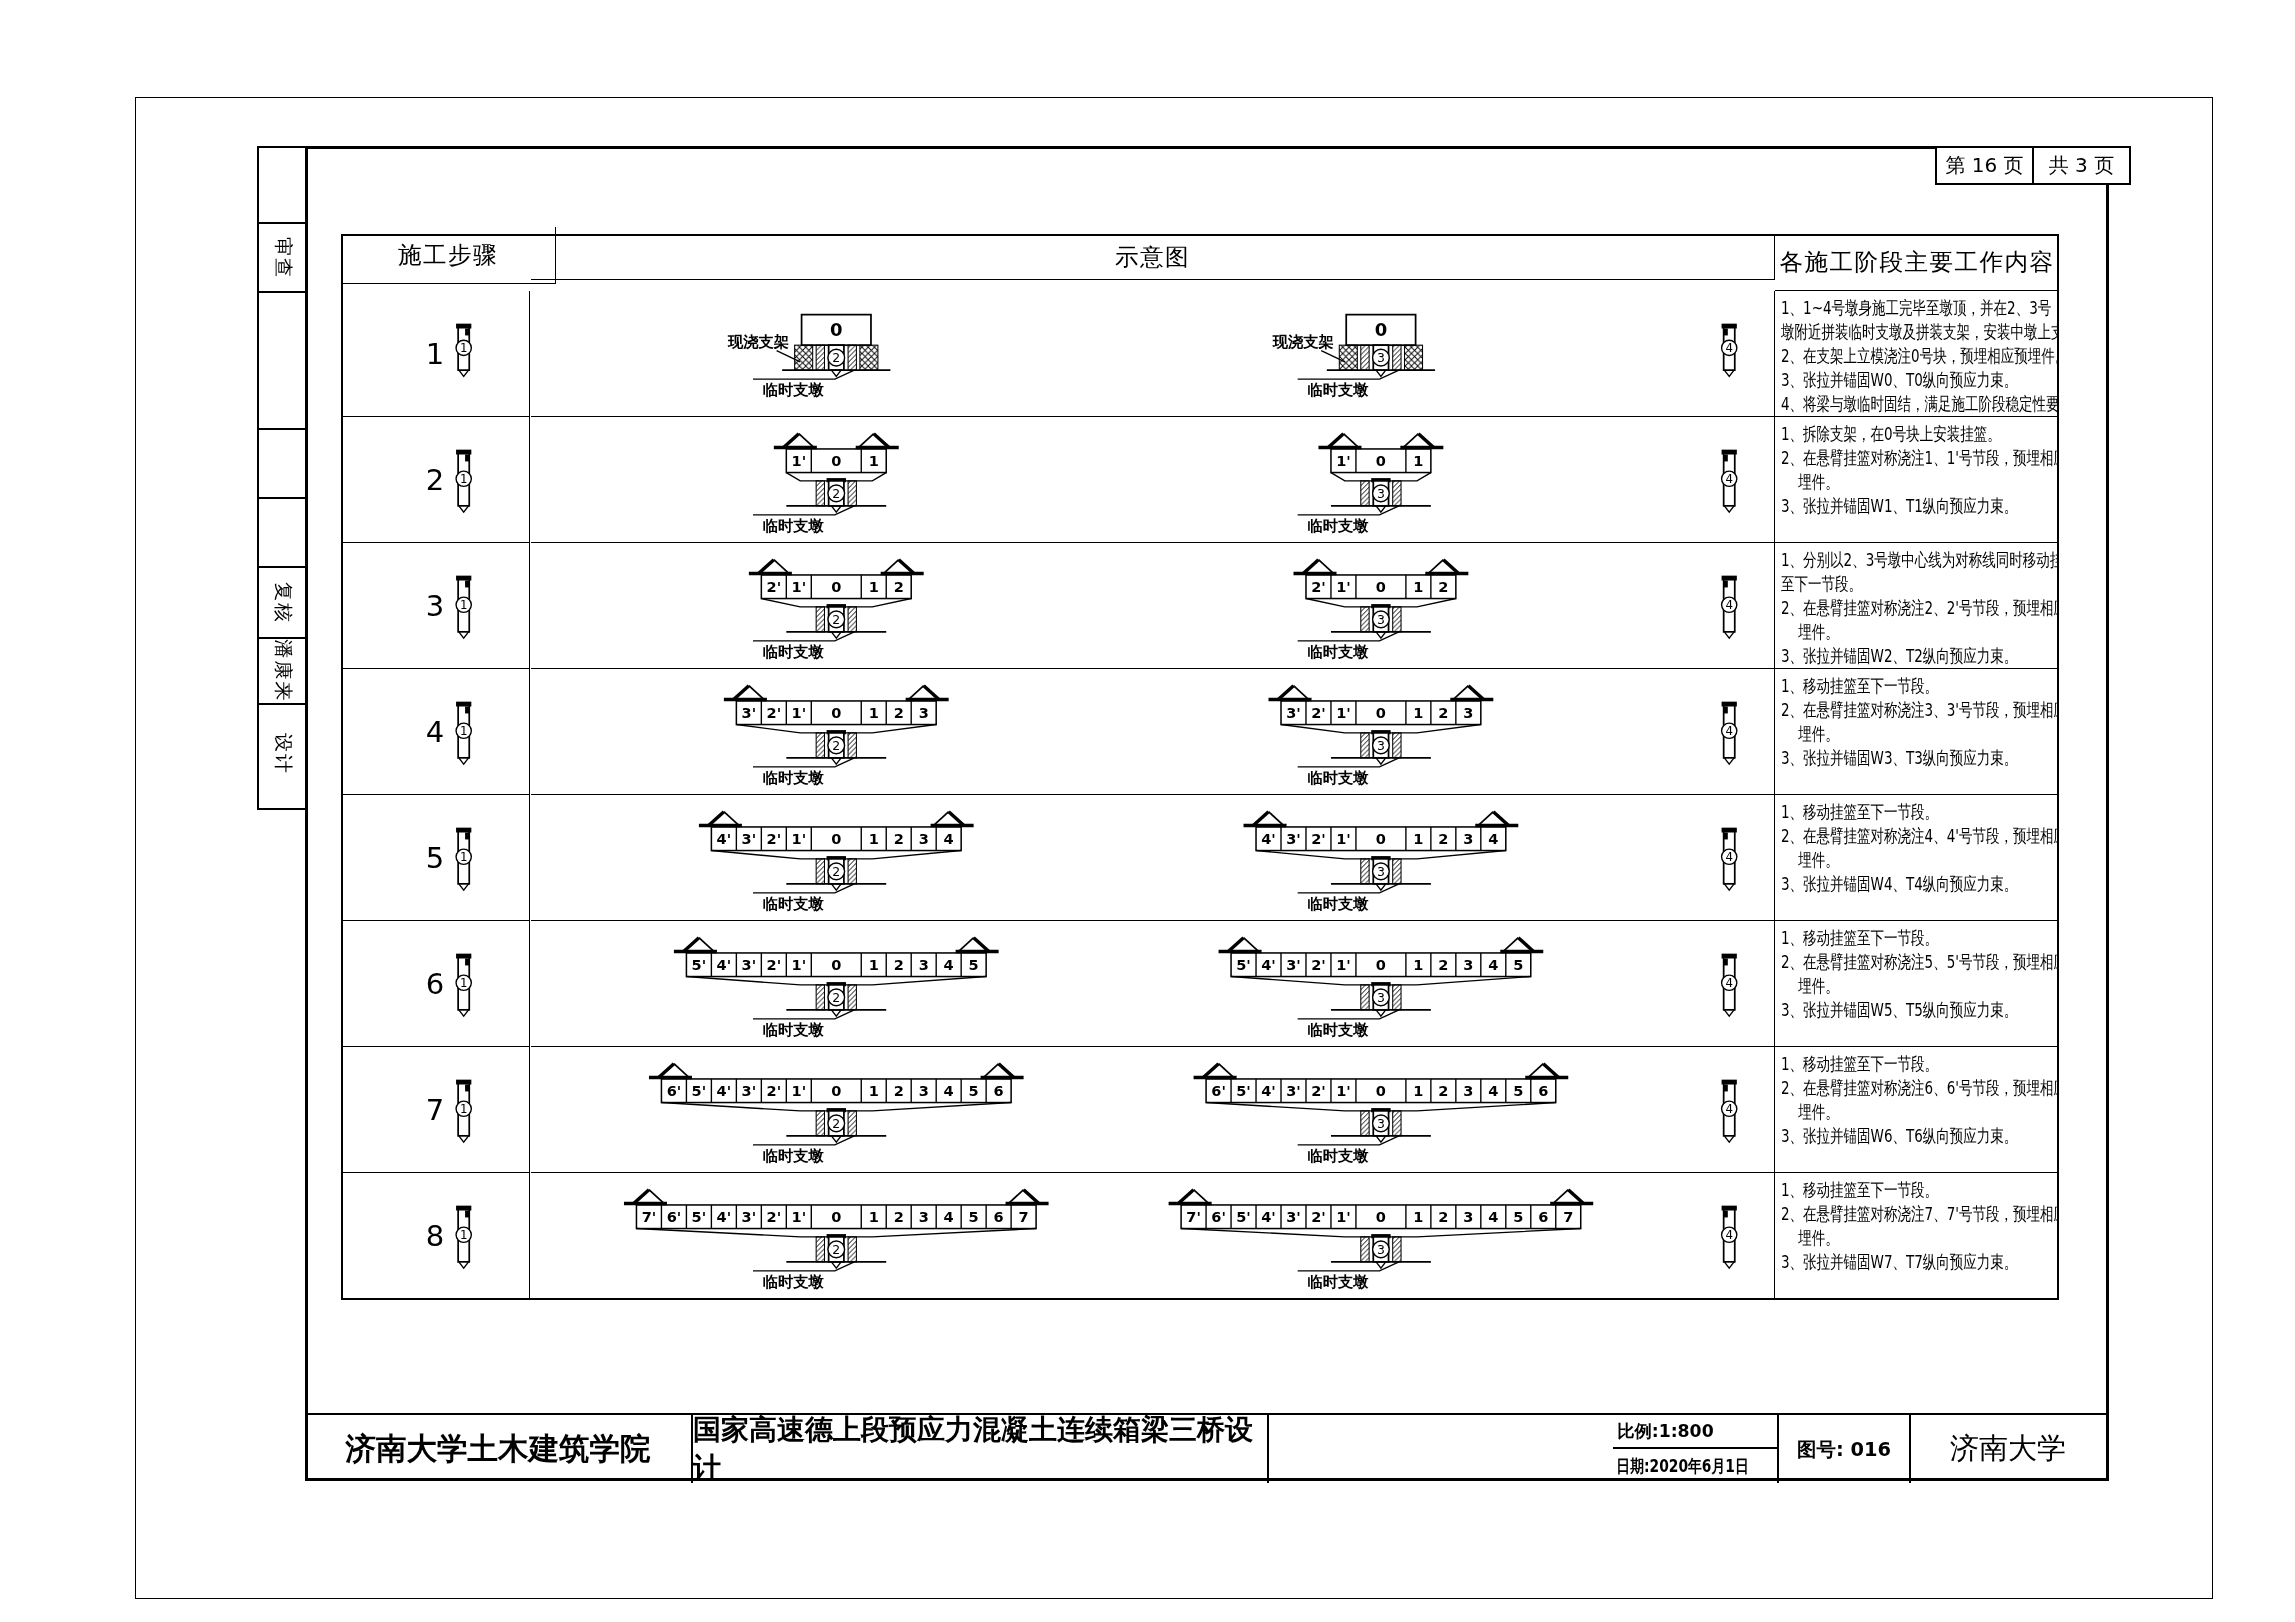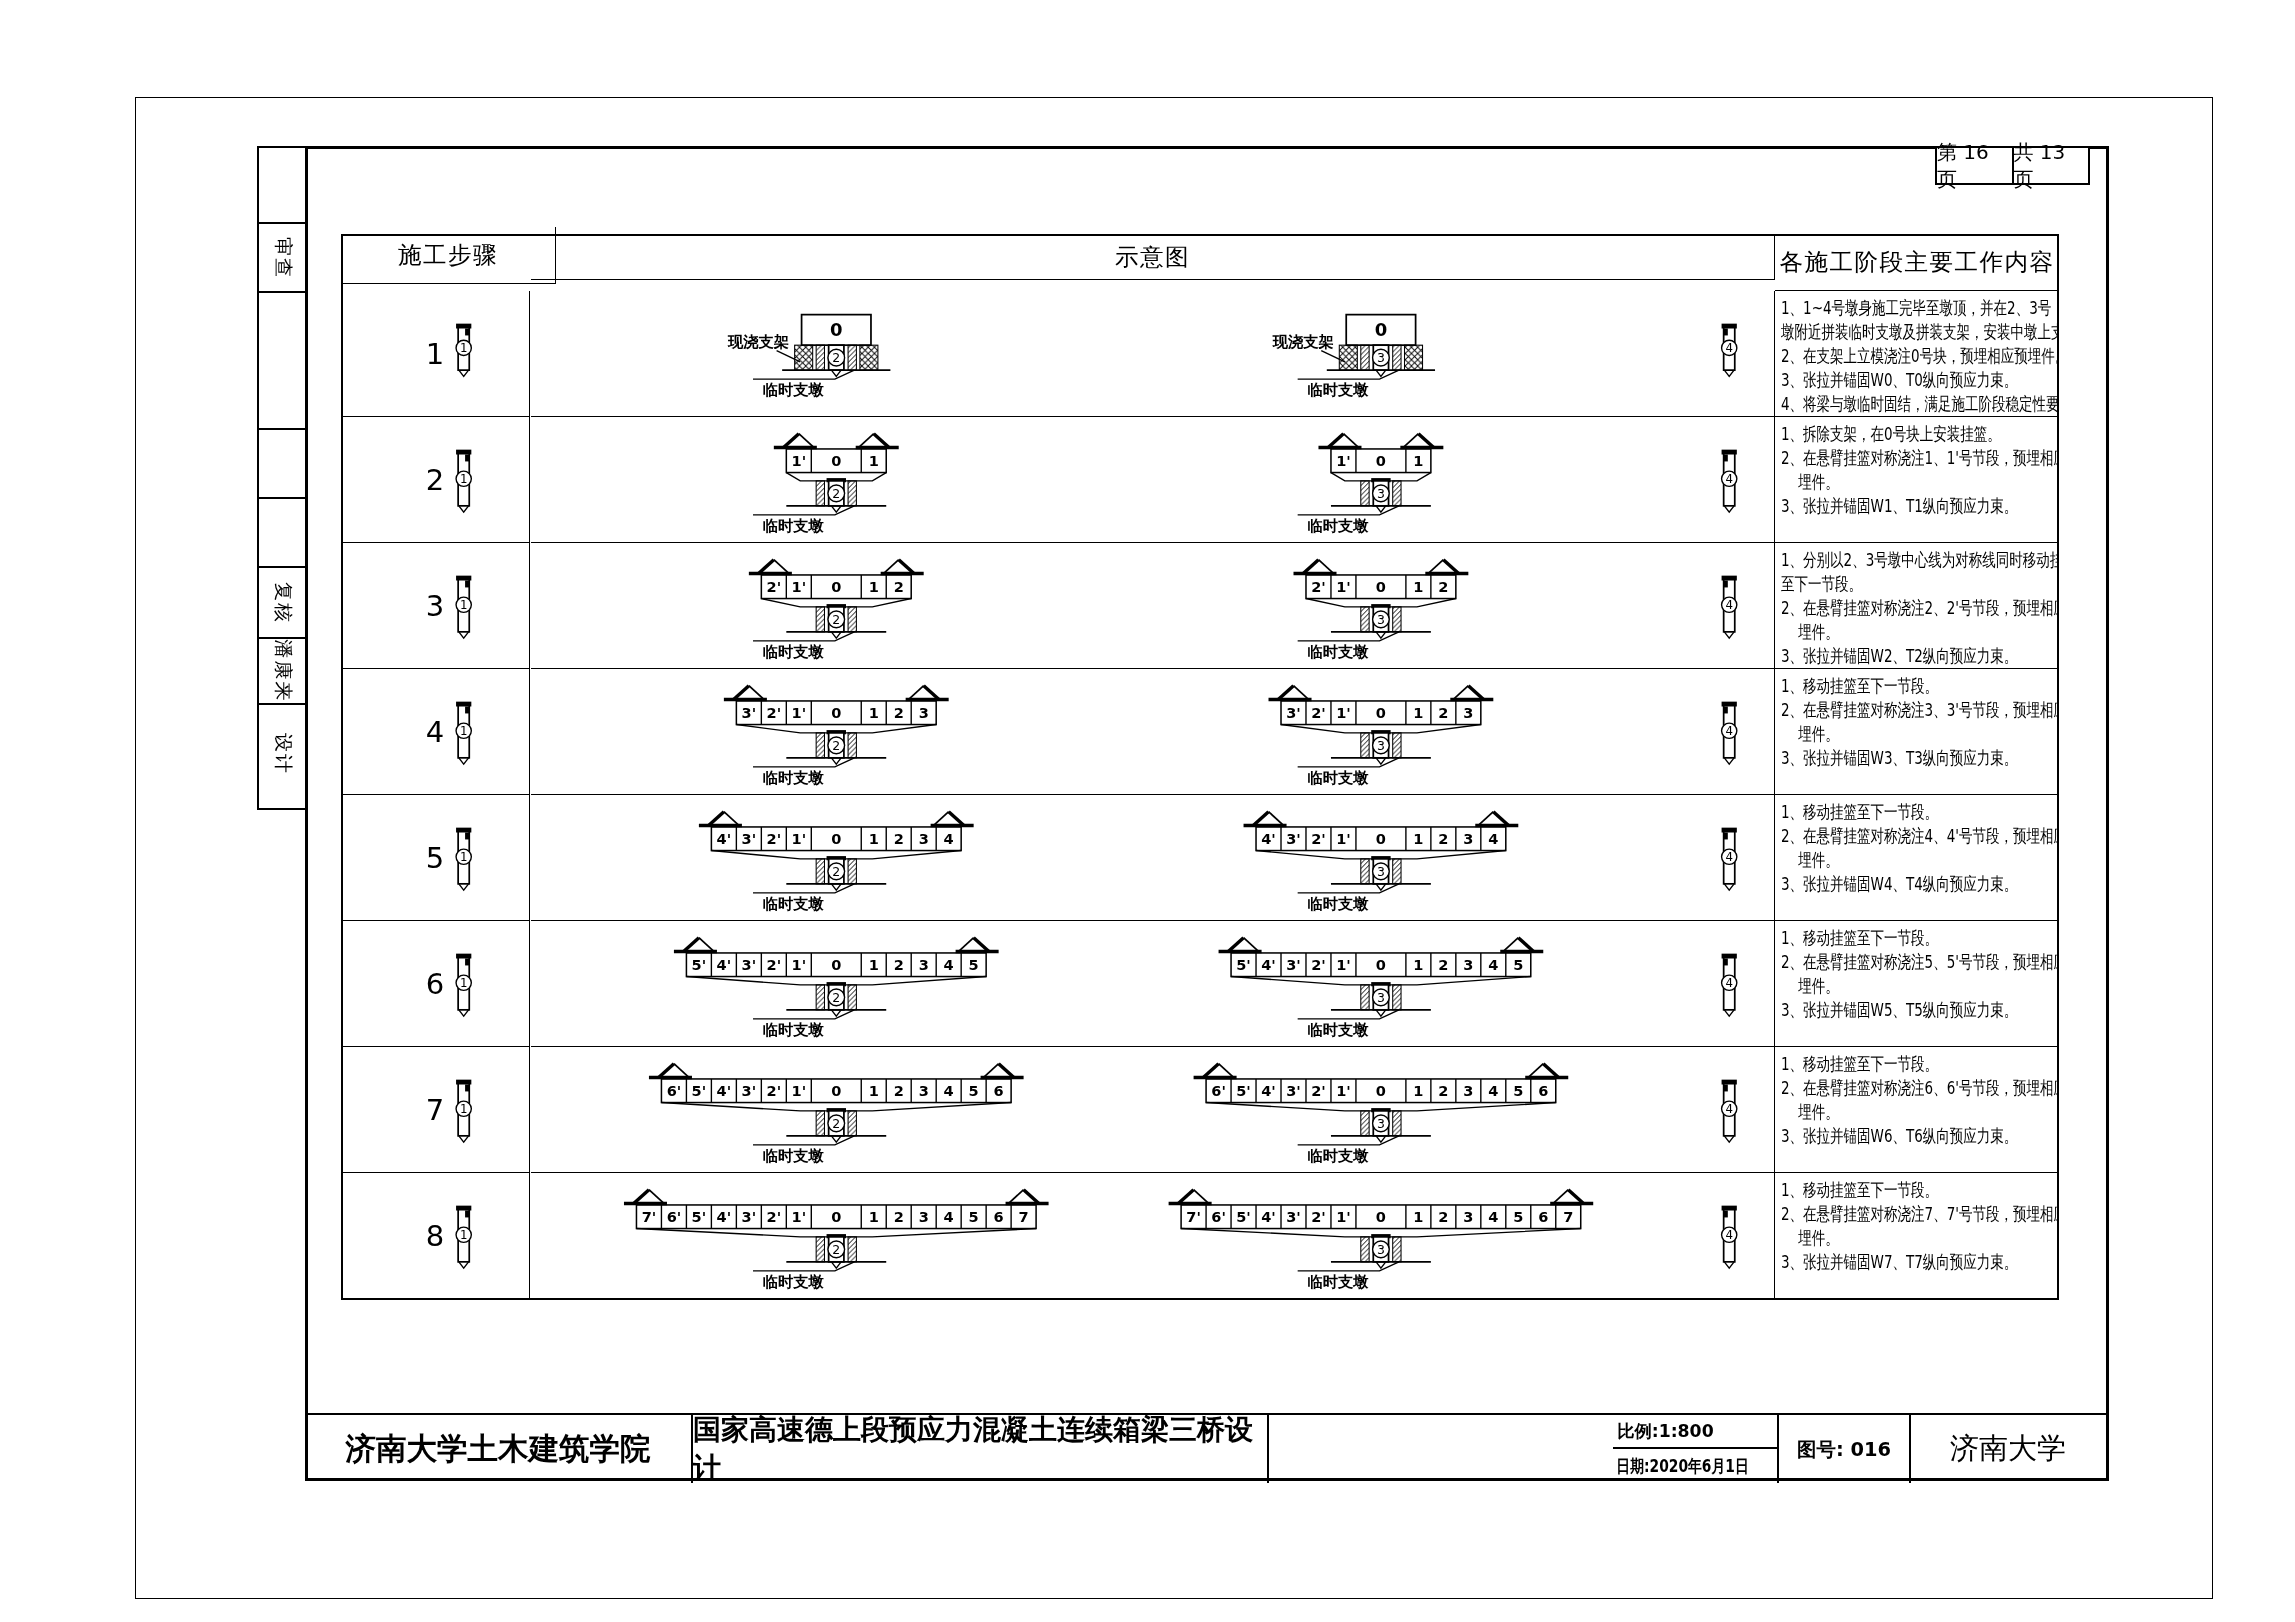--- a/index.html
+++ b/index.html
@@ -4,21 +4,21 @@
 <style>
   *{margin:0;padding:0;box-sizing:border-box}
   html,body{width:2295px;height:1623px;background:#fff;font-family:"DejaVu Sans",sans-serif;color:#000;position:relative;overflow:hidden}
   .abs{position:absolute}
   .outer-border{left:135px;top:97px;width:2078px;height:1502px;border:1.4px solid #000}
   .frame{left:305px;top:146px;width:1804px;height:1335px;border:3.5px solid #000}
   .sidebar{left:257px;top:146px;width:50px;height:664px;border:2.1px solid #000;border-right:none}
   .scell{width:100%;border-bottom:2.1px solid #000;display:flex;align-items:center;justify-content:center}
   .scell:last-child{border-bottom:none}
   .rot{transform:rotate(90deg);white-space:nowrap;font-size:19px;letter-spacing:2.1px}
-  .pagebox{left:1935px;top:146px;width:155px;height:39px;display:flex}
+  .pagebox{left:1935px;top:146px;width:196px;height:39px;display:flex}
   .pcell{flex:1;border:2.1px solid #000;display:flex;align-items:center;justify-content:center;font-size:20px;background:#fff}
   .pcell+.pcell{border-left:none}
   .tableframe{left:341px;top:234px;width:1718px;height:1066px;border:2.1px solid #000;pointer-events:none}
   .cell{position:absolute;border-right:1.4px solid #000;border-bottom:1.4px solid #000}
   .lastcol{border-right:none}
   .th{display:flex;align-items:center;justify-content:center;font-size:23.6px;letter-spacing:1.4px}
   .step-cell{display:flex;align-items:center;justify-content:center;font-size:29px}
   .notes-cell{padding:4.9px 2.8px 0 5.5px;overflow:hidden}
   .note{font-size:18px;line-height:24px;white-space:pre;transform:scaleX(.75);transform-origin:0 50%}
   .diag-cell svg{position:absolute;left:0;top:0;overflow:visible}
@@ -63,21 +63,21 @@
   <div class="scell" style="height:66px">
       <span class="rot">潘康来</span>
     </div>
   <div class="scell" style="height:98px">
       <span class="rot">设计</span>
     </div>
 </div>
 
 <div class="abs pagebox">
   <div class="pcell">第 16 页</div>
-  <div class="pcell">共 13 页</div>
+  <div class="pcell">共 3 页</div>
 </div>
 
 <div class="abs cell th" style="left:341px;top:227px;width:215px;height:57px">施工步骤</div>
 <div class="abs cell th" style="left:531px;top:234px;width:1244px;height:46px">示意图</div>
 <div class="abs cell th lastcol" style="left:1775px;top:234px;width:284px;height:57px">各施工阶段主要工作内容</div>
 <div id="tbody">
     <div class="abs cell step-cell" style="left: 341px; top: 291px; width: 189px; height: 126px;">
       <span>1</span>
     </div>
     <div class="abs cell diag-cell" style="left: 531px; top: 291px; width: 1244px; height: 126px;">

